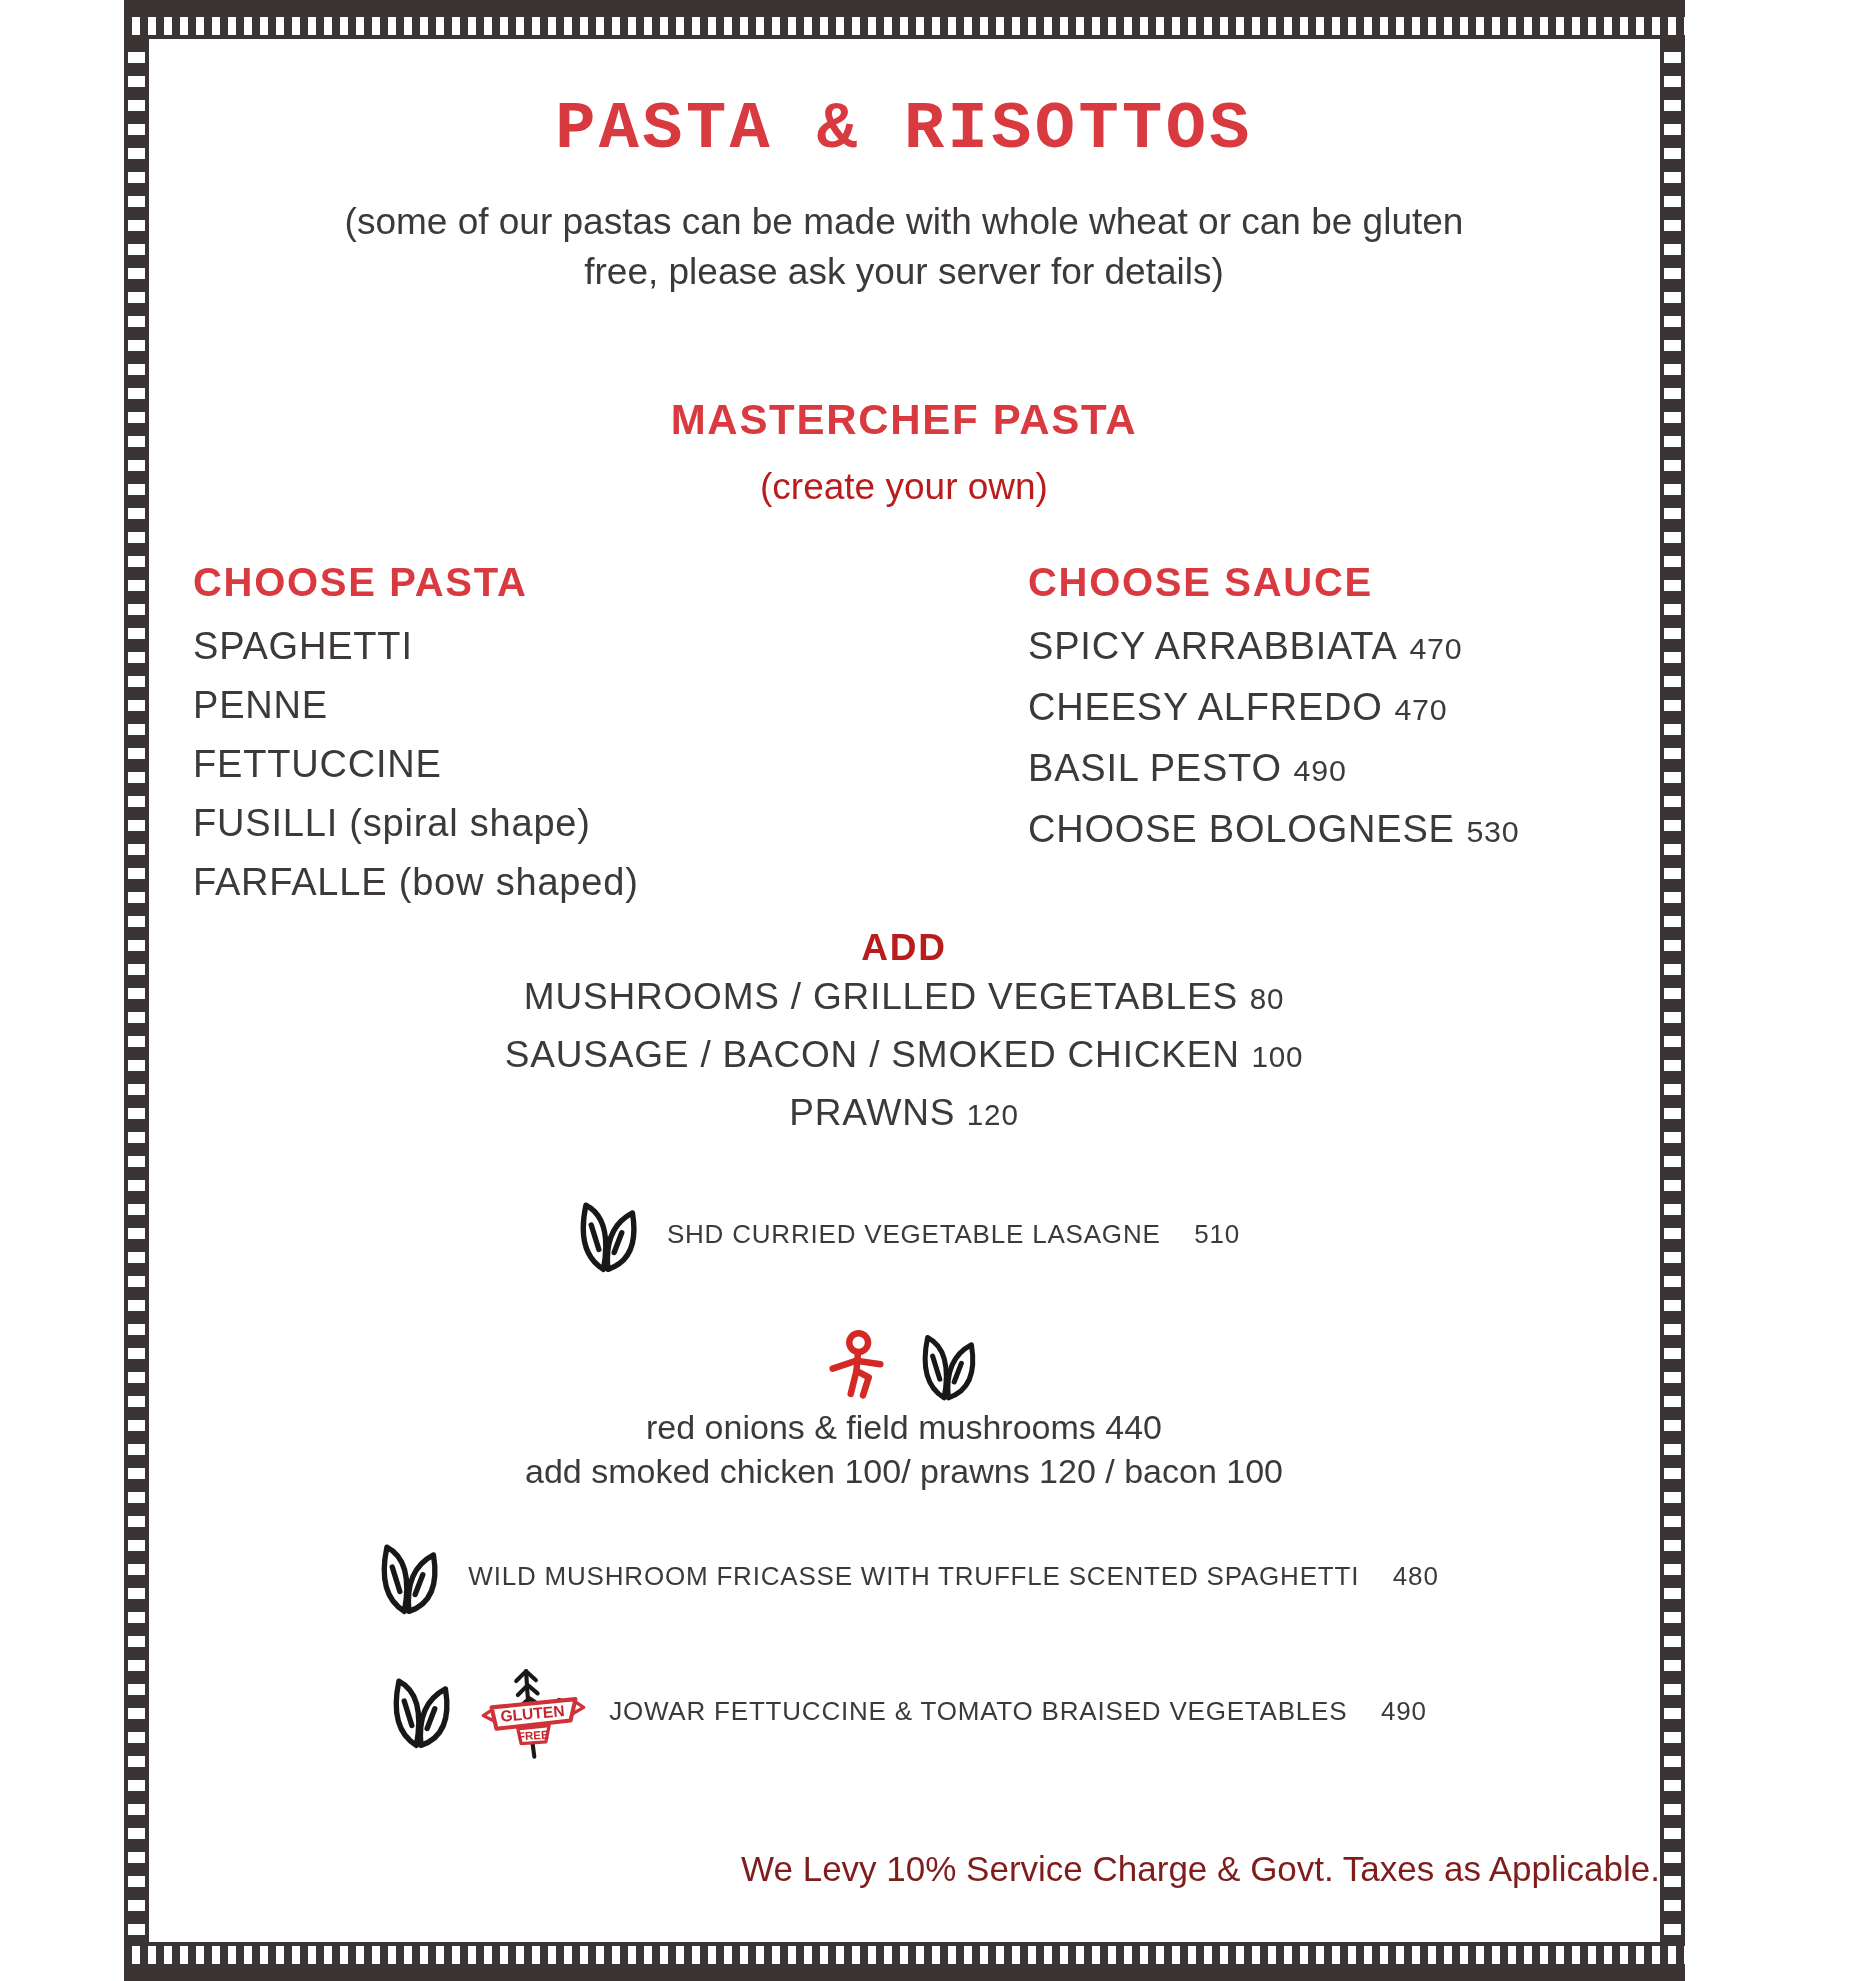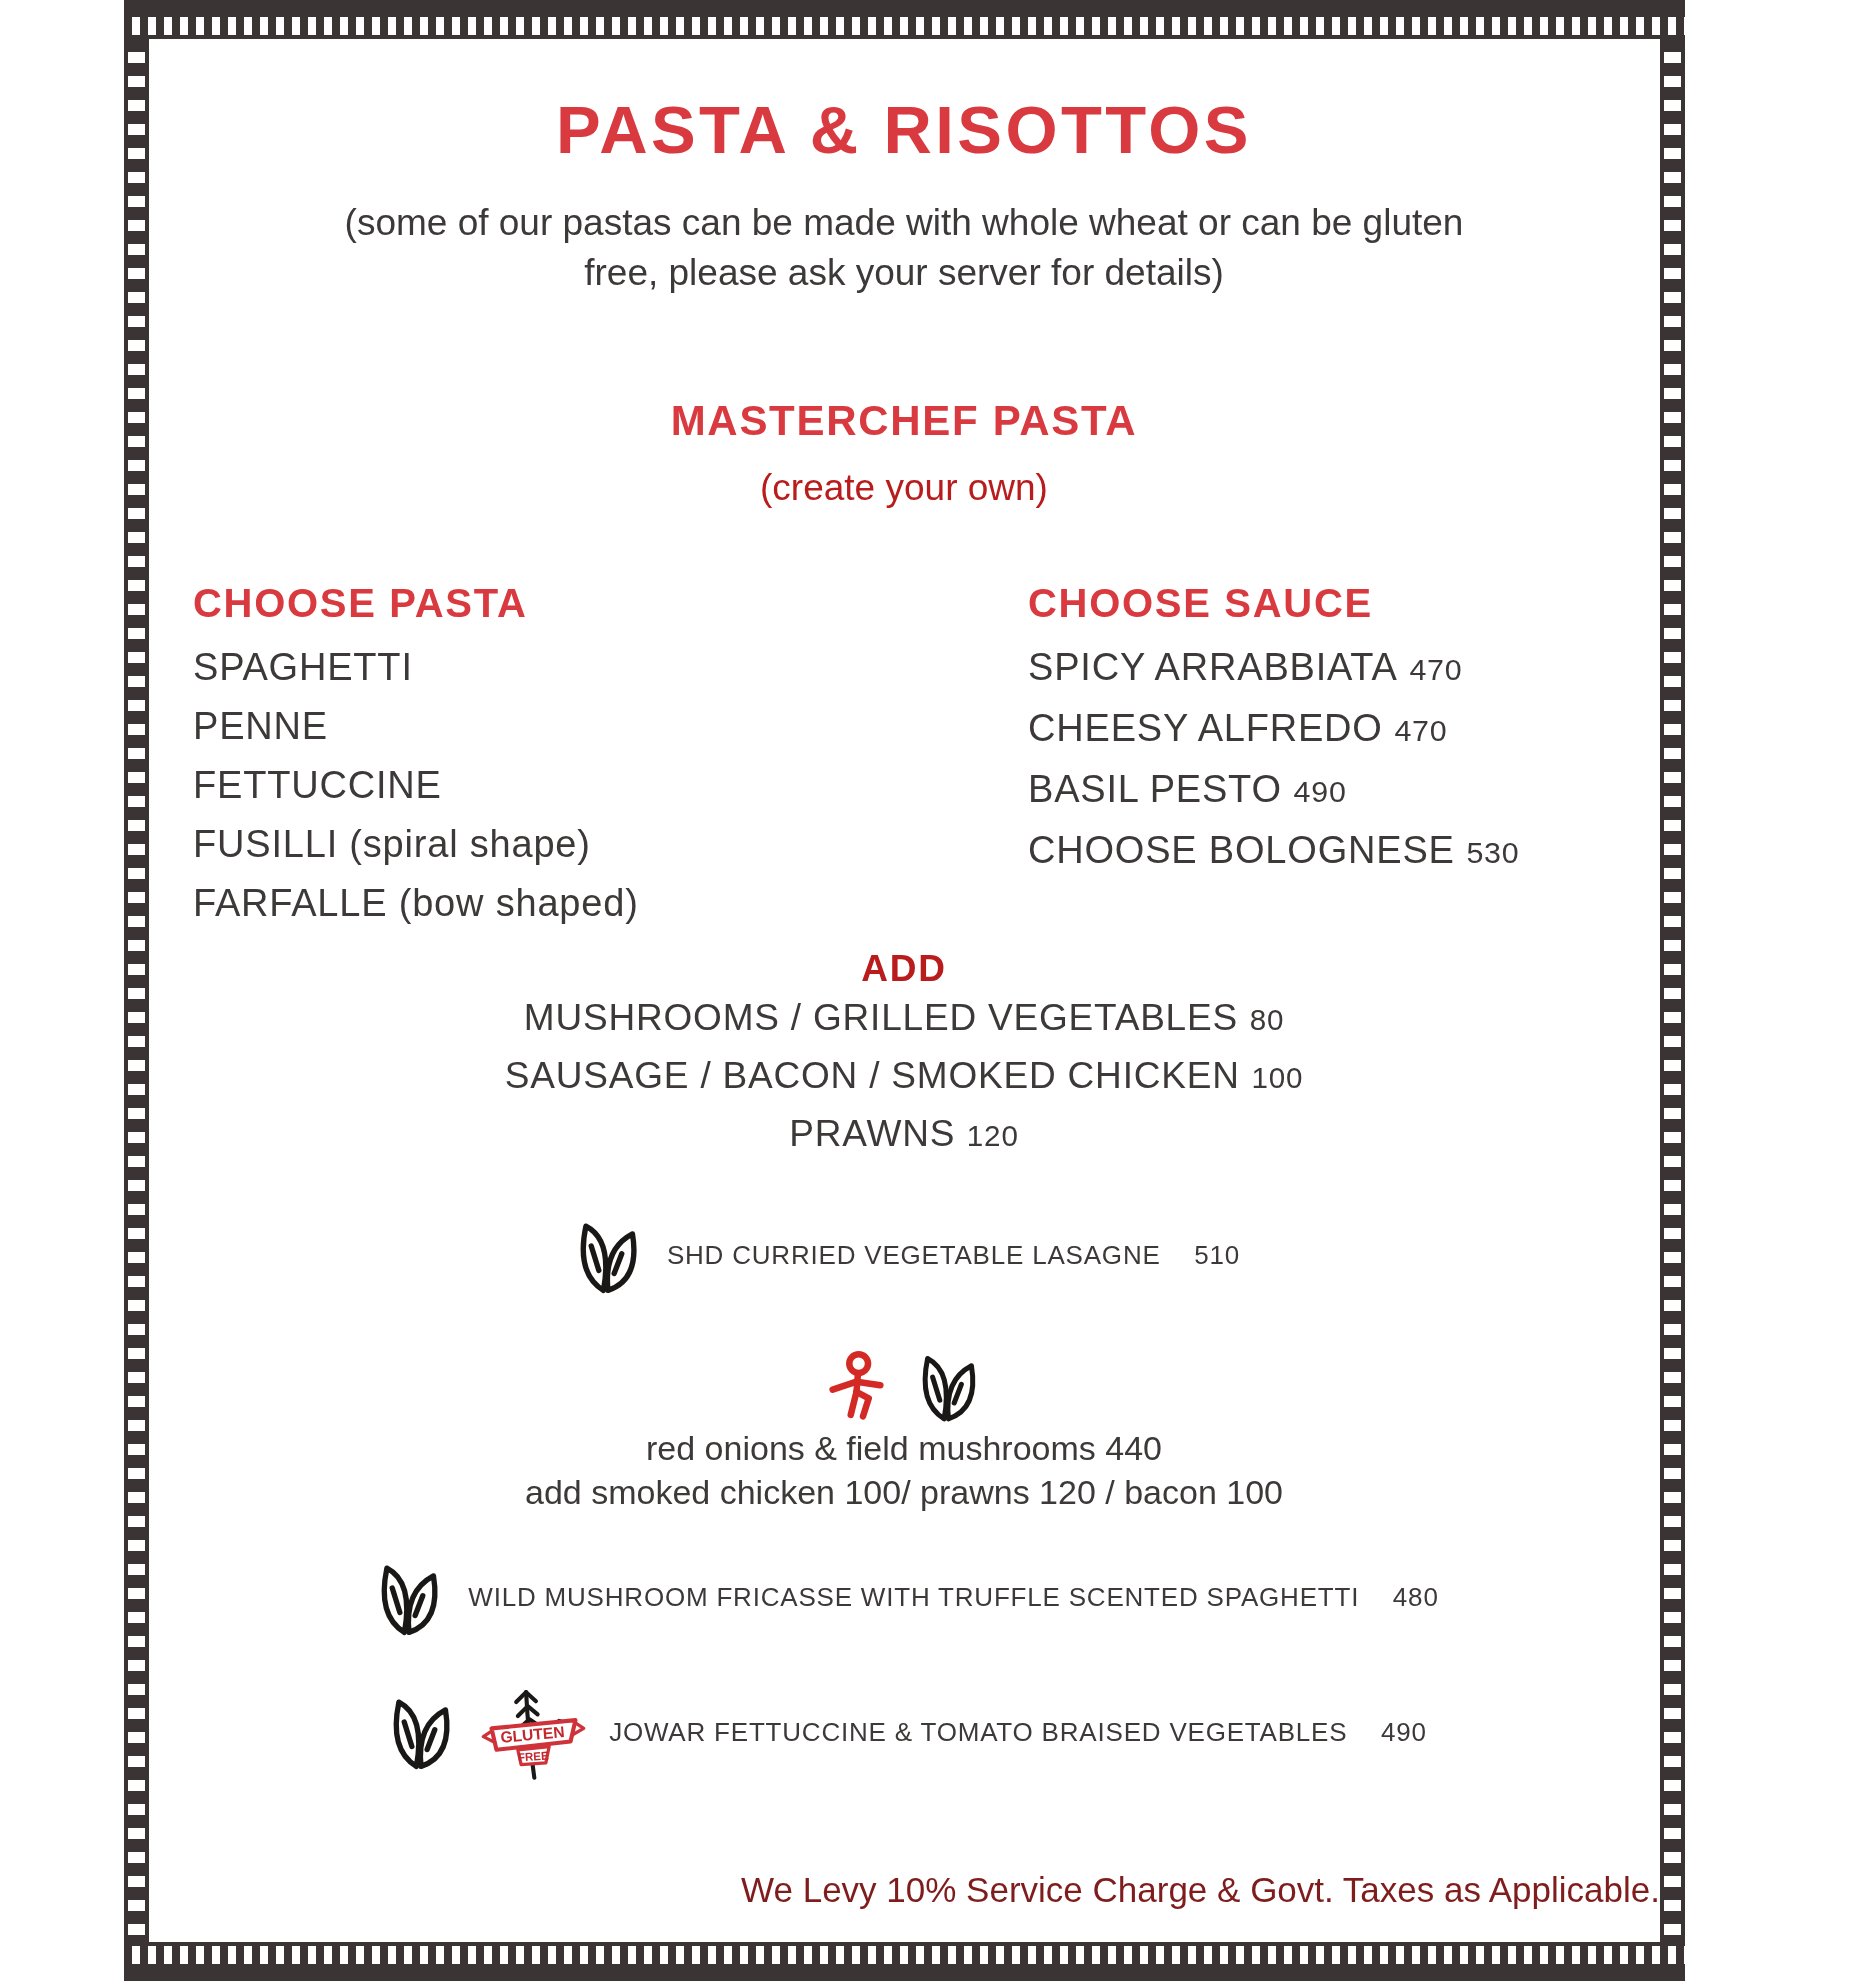--- a/index.html
+++ b/index.html
@@ -19,26 +19,26 @@
   .frame-v{position:absolute;top:39px;bottom:39px;width:25px;box-sizing:border-box;
     background:repeating-linear-gradient(180deg,#3a3434 0 12.6px,#ffffff 12.6px 24px);
     border-left:4.2px solid #3a3434;border-right:4.2px solid #3a3434;}
   .frame-left{left:124px;}
   .frame-right{left:1660px;}
 
   
   .content{position:absolute;left:148px;top:39px;width:1512px;bottom:40px;
     display:flex;flex-direction:column;align-items:stretch;}
 
-  .title{margin:52px 0 0 0;font-size:67px;font-weight:700;letter-spacing:3.4px;text-align:center;color:#d93a40;}
+  .title{margin:52px 0 0 0;font-size:67px;font-weight:700;letter-spacing:3.4px;text-align:center;color:#d93a40;font-family:Liberation Mono, monospace;}
   .subtitle{margin-top:30px;font-size:37px;line-height:50px;text-align:center;color:#3d3939;}
   .mc-title{margin:99px 0 0 0;font-size:42px;font-weight:700;letter-spacing:1.7px;text-align:center;color:#d93a40;}
   .mc-sub{margin-top:22px;font-size:37px;text-align:center;color:#b91c1c;}
 
-  .columns{display:flex;margin-top:72px;padding-left:45px;}
+  .columns{display:flex;margin-top:52px;padding-left:45px;}
   .col-left{width:835px;}
   .col-right{flex:1;}
   .col-heading{font-size:40px;font-weight:700;letter-spacing:1.7px;color:#d93a40;margin:0 0 11.7px 0;}
   .col-item{font-size:38px;line-height:59px;letter-spacing:0.8px;white-space:nowrap;}
 
   .price{font-size:0.8em;margin-left:11.7px;}
 
   .add-head{margin-top:15px;font-size:37px;font-weight:700;text-align:center;color:#b91c1c;letter-spacing:1.7px;}
   .add-line{font-size:37px;line-height:56px;text-align:center;letter-spacing:0.8px;}
 

